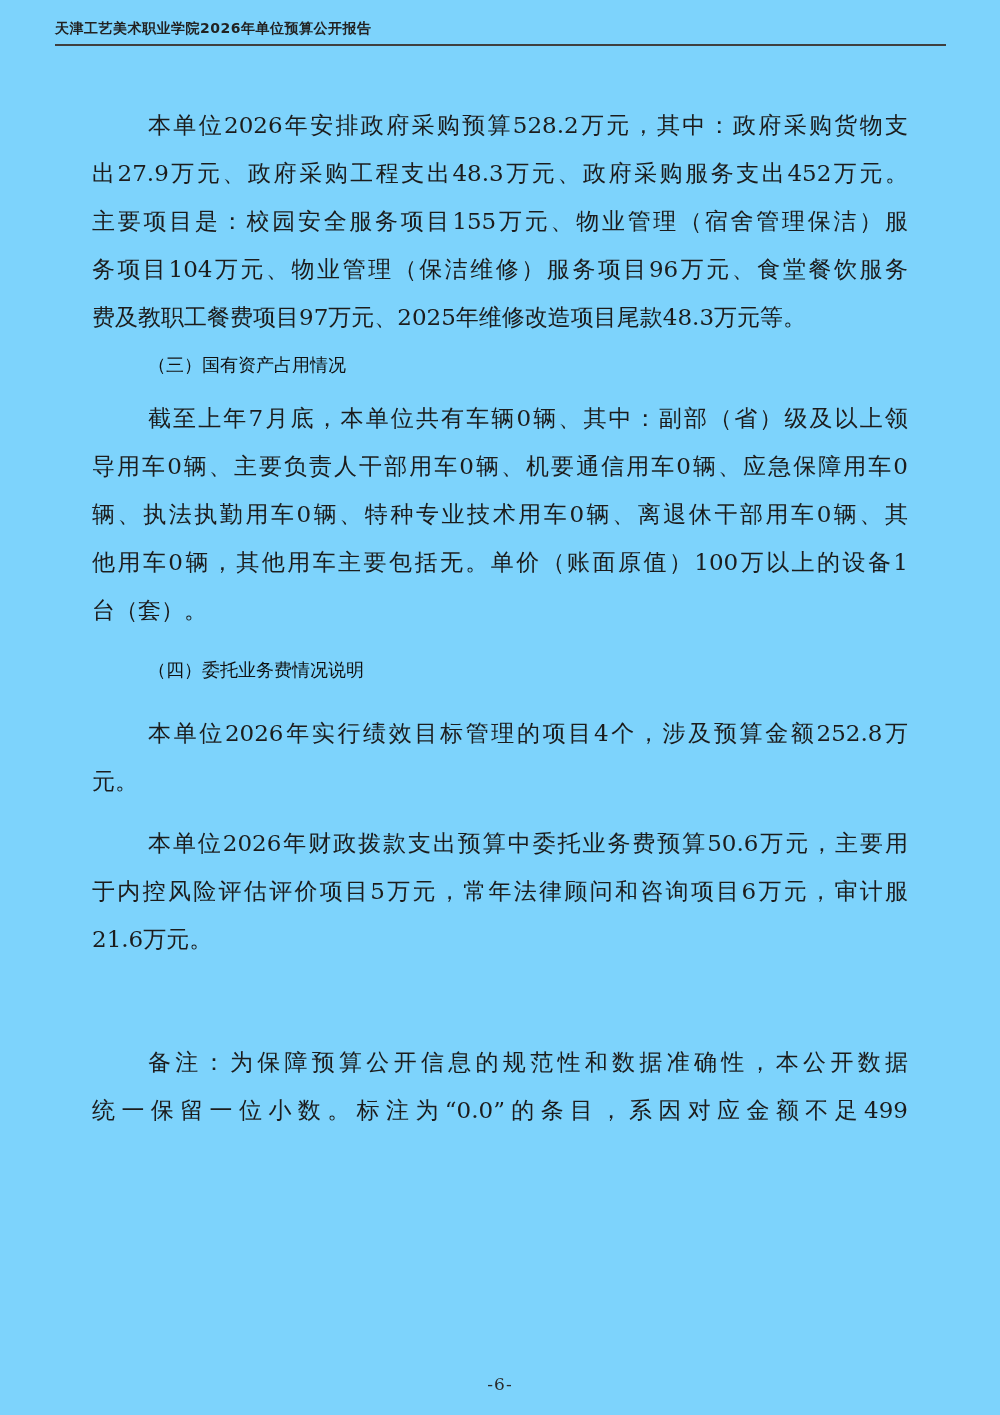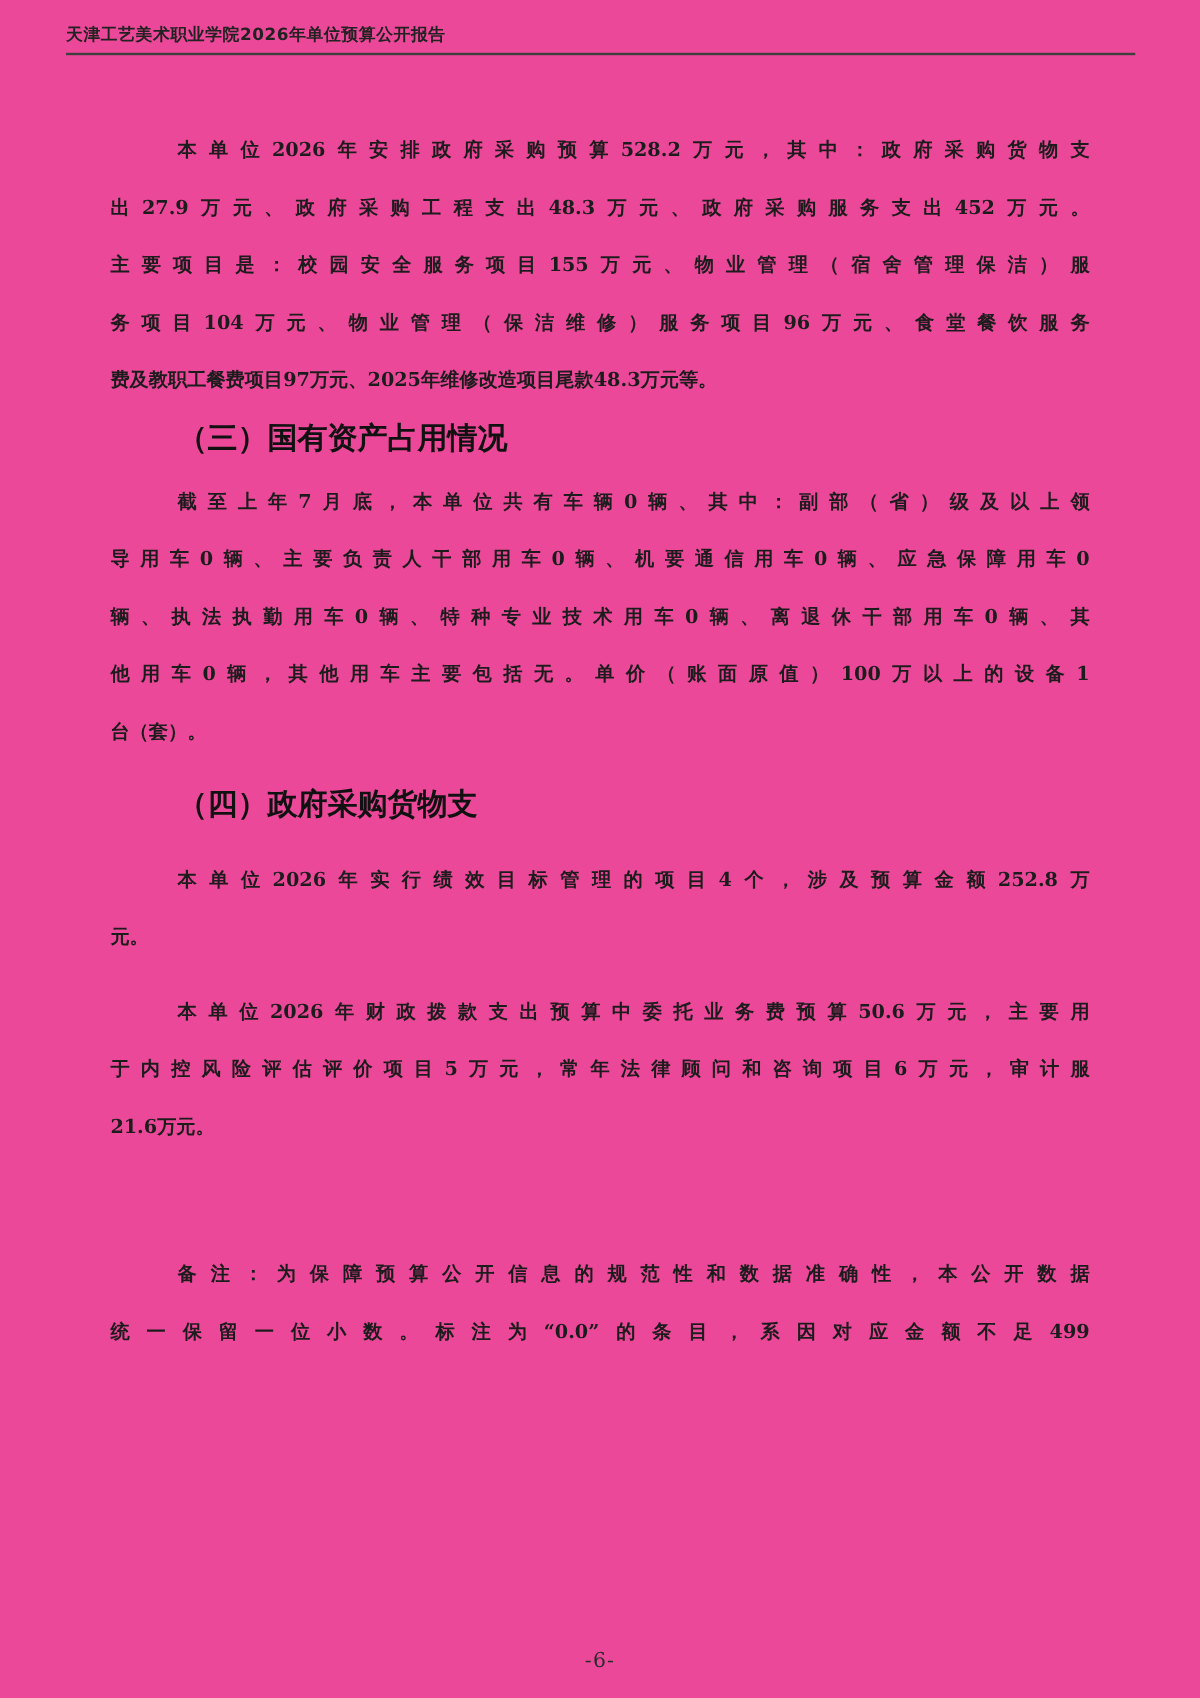--- a/index.html
+++ b/index.html
@@ -1,40 +1,39 @@
 <!DOCTYPE html>
 <html><head>
 <meta charset="utf-8">
 <style>
   html,body{margin:0;padding:0;background:#e8e8e8;}
   .page{
     position:relative;width:1000px;height:1415px;margin:0 auto;
-    background:#ec4899;color:#1c1c1c;overflow:hidden;
+    background:#7dd3fc;color:#1c1c1c;overflow:hidden;
     font-family:"DejaVu Serif","Liberation Serif",serif;
   }
   .running-header{
     position:absolute;left:55px;right:54px;top:20px;
     border-bottom:2px solid #3f3f3f;padding-bottom:6px;
   }
   .rh-title{
     font-family:"DejaVu Sans","Liberation Sans",sans-serif;
     font-size:14px;font-weight:600;letter-spacing:0.5px;color:#222;
   }
   .content{position:absolute;left:92px;top:101px;width:816px;}
   .line{
-    height:48px;line-height:48px;font-size:16px;
+    height:48px;line-height:48px;font-size:23px;
     overflow:visible;
-    font-weight:bold;
   }
   .line.j{text-align:justify;text-align-last:justify;}
   .line.indent{text-indent:56px;}
   .heading{
     margin:0;height:48px;line-height:48px;text-indent:56px;
     font-family:"DejaVu Sans","Liberation Sans",sans-serif;
-    font-size:25px;font-weight:700;color:#111;
+    font-size:18px;font-weight:400;color:#111;
   }
   .para{margin:0;padding:0;}
   .mt5{margin-top:5px}.mt12{margin-top:12px}.mt14{margin-top:14px}
   .mt15{margin-top:15px}.mt75{margin-top:75px}
   .footer{
     position:absolute;left:0;right:0;top:1374px;text-align:center;
     font-size:17px;color:#2b2b2b;letter-spacing:1px;
   }
 </style>
 </head>
@@ -59,21 +58,21 @@
     <h2 class="heading">（三）国有资产占用情况</h2>
 
     <section class="para mt5">
       <div class="line indent j">截至上年7月底，本单位共有车辆0辆、其中：副部（省）级及以上领</div>
       <div class="line j">导用车0辆、主要负责人干部用车0辆、机要通信用车0辆、应急保障用车0</div>
       <div class="line j">辆、执法执勤用车0辆、特种专业技术用车0辆、离退休干部用车0辆、其</div>
       <div class="line j">他用车0辆，其他用车主要包括无。单价（账面原值）100万以上的设备1</div>
       <div class="line">台（套）。</div>
     </section>
 
-    <h2 class="heading mt12">（四）政府采购货物支</h2>
+    <h2 class="heading mt12">（四）委托业务费情况说明</h2>
 
     <section class="para mt15">
       <div class="line indent j">本单位2026年实行绩效目标管理的项目4个，涉及预算金额252.8万</div>
       <div class="line">元。</div>
     </section>
 
 
 
     <section class="para mt14">
       <div class="line indent j">本单位2026年财政拨款支出预算中委托业务费预算50.6万元，主要用</div>

